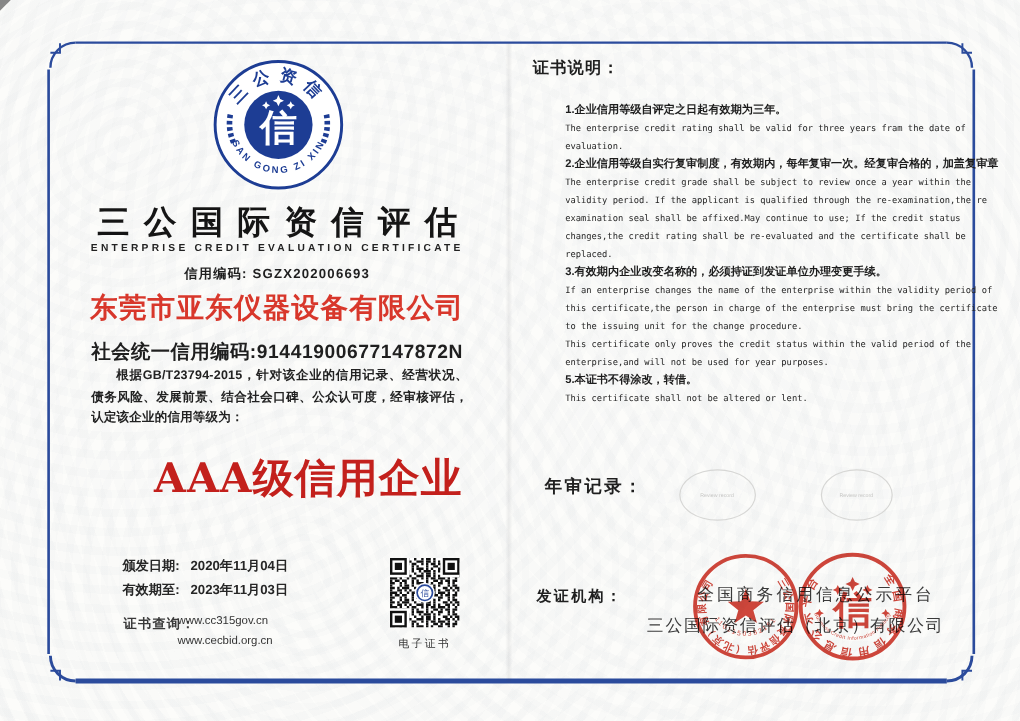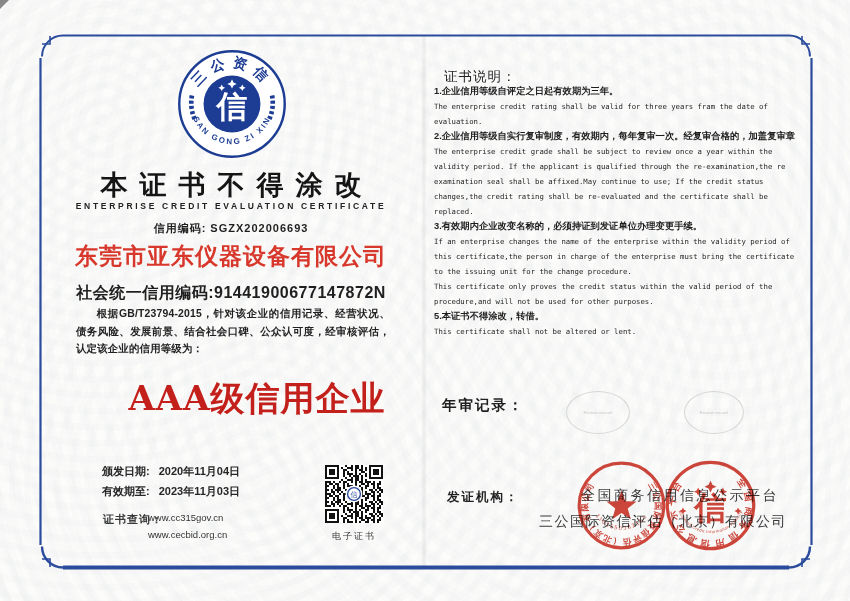--- a/index.html
+++ b/index.html
@@ -36,26 +36,26 @@
   .kv{font-size:11px;font-weight:bold;white-space:nowrap;color:#262626;}
   .kv .v{margin-left:6px;}
   .issue{left:102px;top:464px;}
   .valid{left:102px;top:484px;}
   .query-label{left:103px;top:512px;font-size:11px;font-weight:bold;color:#3a3a3a;letter-spacing:1px;}
   .url1{left:148px;top:512px;font-size:9.5px;color:#333;}
   .url2{left:148px;top:529px;font-size:9.5px;color:#333;}
   .qr{left:325px;top:465px;width:58px;height:58px;}
   .qr-label{left:320px;top:530px;width:68px;text-align:center;font-size:9px;letter-spacing:2px;color:#333;}
   
-  .notes-title{left:444px;top:68px;font-size:13.5px;font-weight:normal;letter-spacing:1px;}
+  .notes-title{left:444px;top:48px;font-size:13.5px;font-weight:bold;letter-spacing:1px;}
   .notes{left:434px;top:84px;width:360px;}
-  .note-line{height:15px;line-height:15px;white-space:nowrap;overflow:visible;}
+  .note-line{height:15px;line-height:15px;white-space:nowrap;overflow:visible;margin-left:37px;}
   .note-line.zh{font-size:9.3px;font-weight:bold;color:#1d1d1d;}
   .note-line.en{font-size:7.3px;font-family:"DejaVu Sans Mono",monospace;color:#242424;}
-  .annual{left:442px;top:396px;font-size:14.5px;font-weight:600;letter-spacing:2px;}
+  .annual{left:454px;top:396px;font-size:14.5px;font-weight:600;letter-spacing:2px;}
   .rev-ellipse{border:1px solid #d7d7d5;border-radius:50%;display:flex;align-items:center;justify-content:center;}
   .rev1{left:566px;top:391px;width:62px;height:41px;}
   .rev2{left:684px;top:391px;width:58px;height:41px;}
   .rev-ellipse span{font-size:8px;color:#c6c6c4;transform:scale(.55);white-space:nowrap;}
   .issuer-label{left:447px;top:489px;font-size:12.5px;font-weight:700;letter-spacing:2px;}
   .issuer1{left:560px;top:487px;width:240px;text-align:center;font-size:14px;font-weight:500;
     letter-spacing:2.5px;color:#3a3a3a;white-space:nowrap;}
   .issuer2{left:528px;top:513px;width:270px;text-align:center;font-size:14px;font-weight:500;
     letter-spacing:1.5px;color:#3a3a3a;white-space:nowrap;}
   .seal{mix-blend-mode:multiply;opacity:.93;}
@@ -105,21 +105,21 @@
     </text>
     <circle cx="60" cy="60" r="30.5" fill="#1d3d94"></circle>
     <g fill="#ffffff">
       <path d="M60 33.5 l1.6 3.4 3.4 1.6 -3.4 1.6 -1.6 3.4 -1.6 -3.4 -3.4 -1.6 3.4 -1.6 z"></path>
       <path d="M49 39 l1.2 2.4 2.4 1.2 -2.4 1.2 -1.2 2.4 -1.2 -2.4 -2.4 -1.2 2.4 -1.2 z"></path>
       <path d="M71 39 l1.2 2.4 2.4 1.2 -2.4 1.2 -1.2 2.4 -1.2 -2.4 -2.4 -1.2 2.4 -1.2 z"></path>
     </g>
     <text x="60" y="74" text-anchor="middle" font-size="33" font-weight="bold" fill="#ffffff">信</text>
   </svg>
 
-  <div class="abs title">本证书不得涂改</div>
+  <div class="abs title">三公国际资信评估</div>
   <div class="abs subtitle">ENTERPRISE CREDIT EVALUATION CERTIFICATE</div>
 
   <div class="abs credit-no">
     <span>信用编码:</span>
     <span class="v">SGZX202006693</span>
   </div>
 
   <div class="abs company">东莞市亚东仪器设备有限公司</div>
   <div class="abs uscc">社会统一信用编码:91441900677147872N</div>
   <div class="abs statement">根据GB/T23794-2015，针对该企业的信用记录、经营状况、债务风险、发展前景、结合社会口碑、公众认可度，经审核评估，认定该企业的信用等级为：</div>
@@ -195,21 +195,21 @@
 
       <div class="note-line en">If an enterprise changes the name of the enterprise within the validity period of</div>
 
       <div class="note-line en">this certificate,the person in charge of the enterprise must bring the certificate</div>
 
       <div class="note-line en">to the issuing unit for the change procedure.</div>
 
 
       <div class="note-line en">This certificate only proves the credit status within the valid period of the</div>
 
-      <div class="note-line en">procedure,and will not be used for other purposes.</div>
+      <div class="note-line en">enterprise,and will not be used for year purposes.</div>
 
       <div class="note-line zh">5.本证书不得涂改，转借。</div>
 
       <div class="note-line en">This certificate shall not be altered or lent.</div>
     </div>
 
   <div class="abs annual">年审记录：</div>
   <div class="abs rev-ellipse rev1">
     <span>Review record</span>
   </div>

